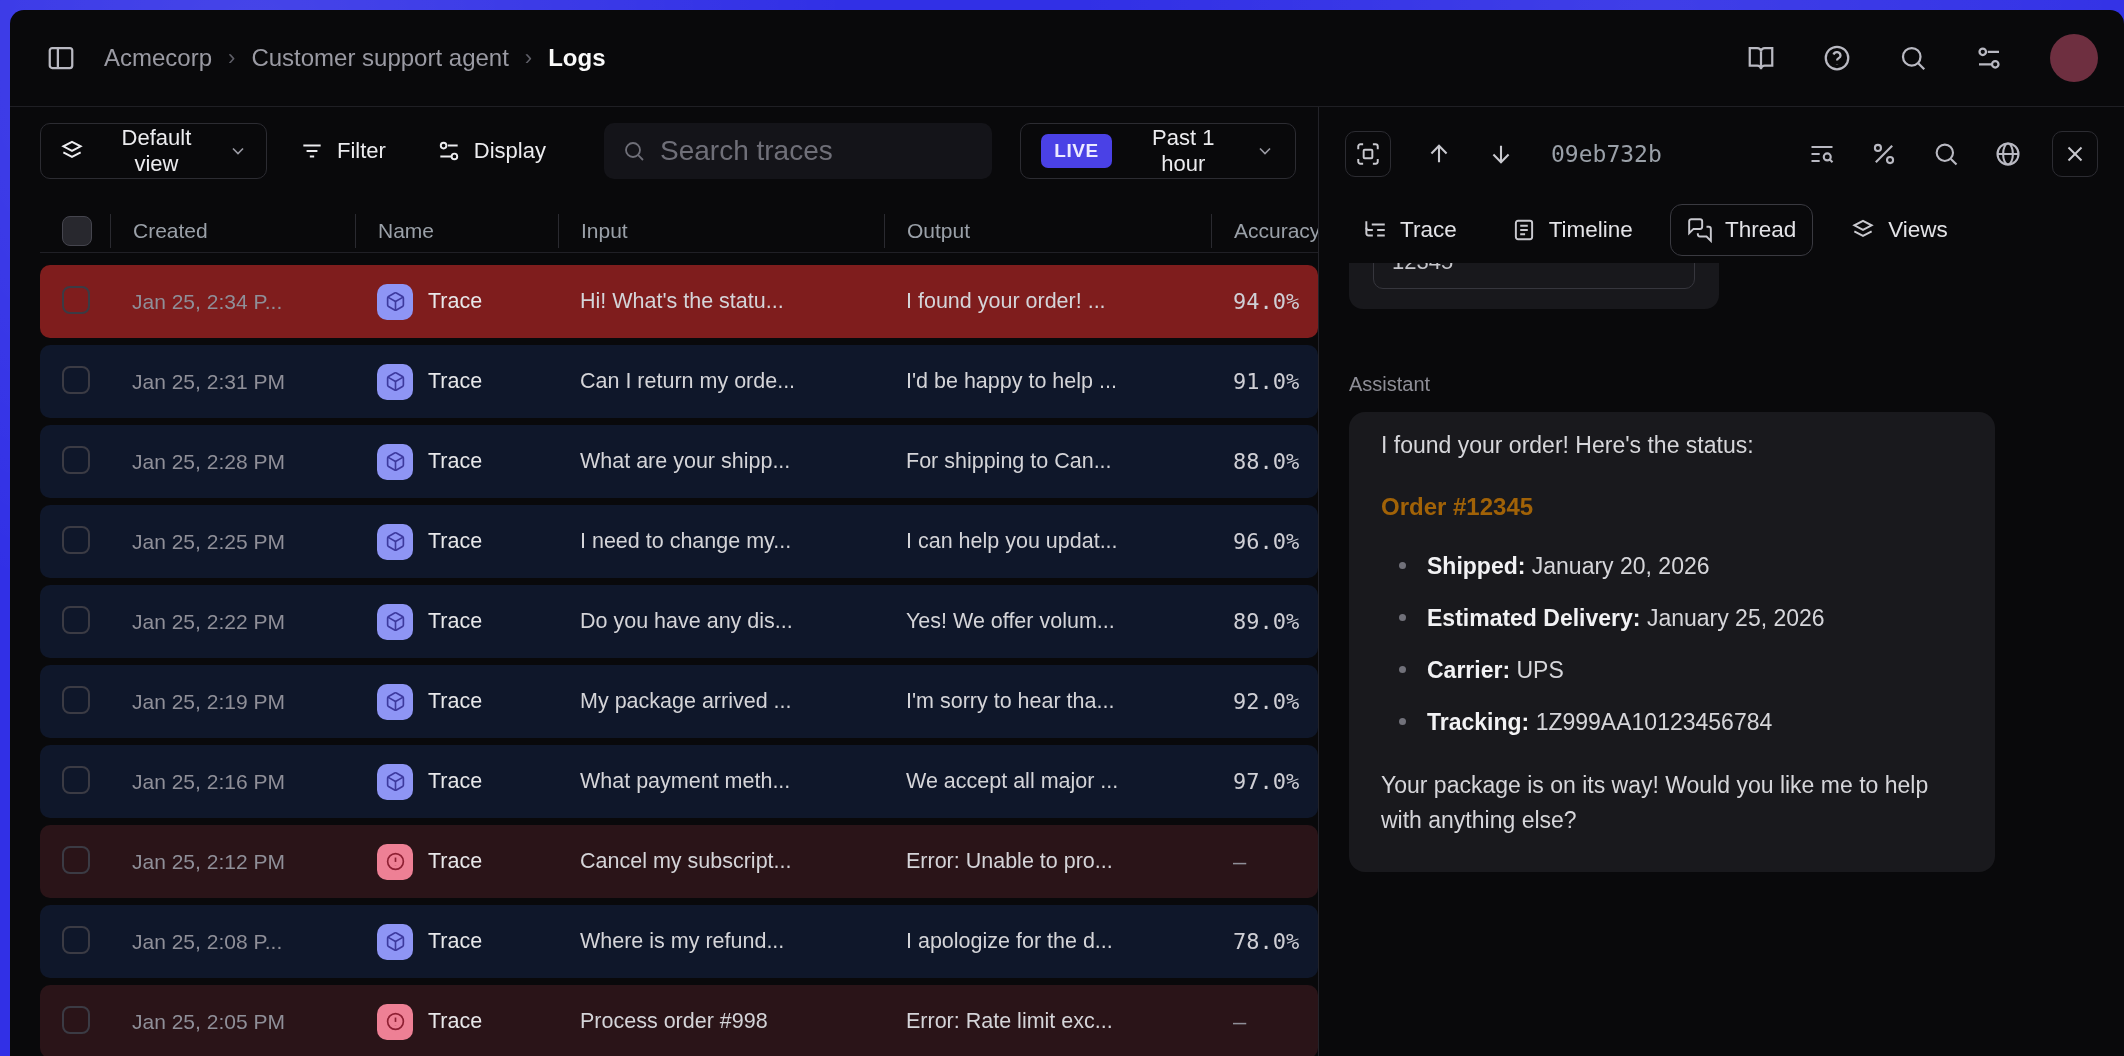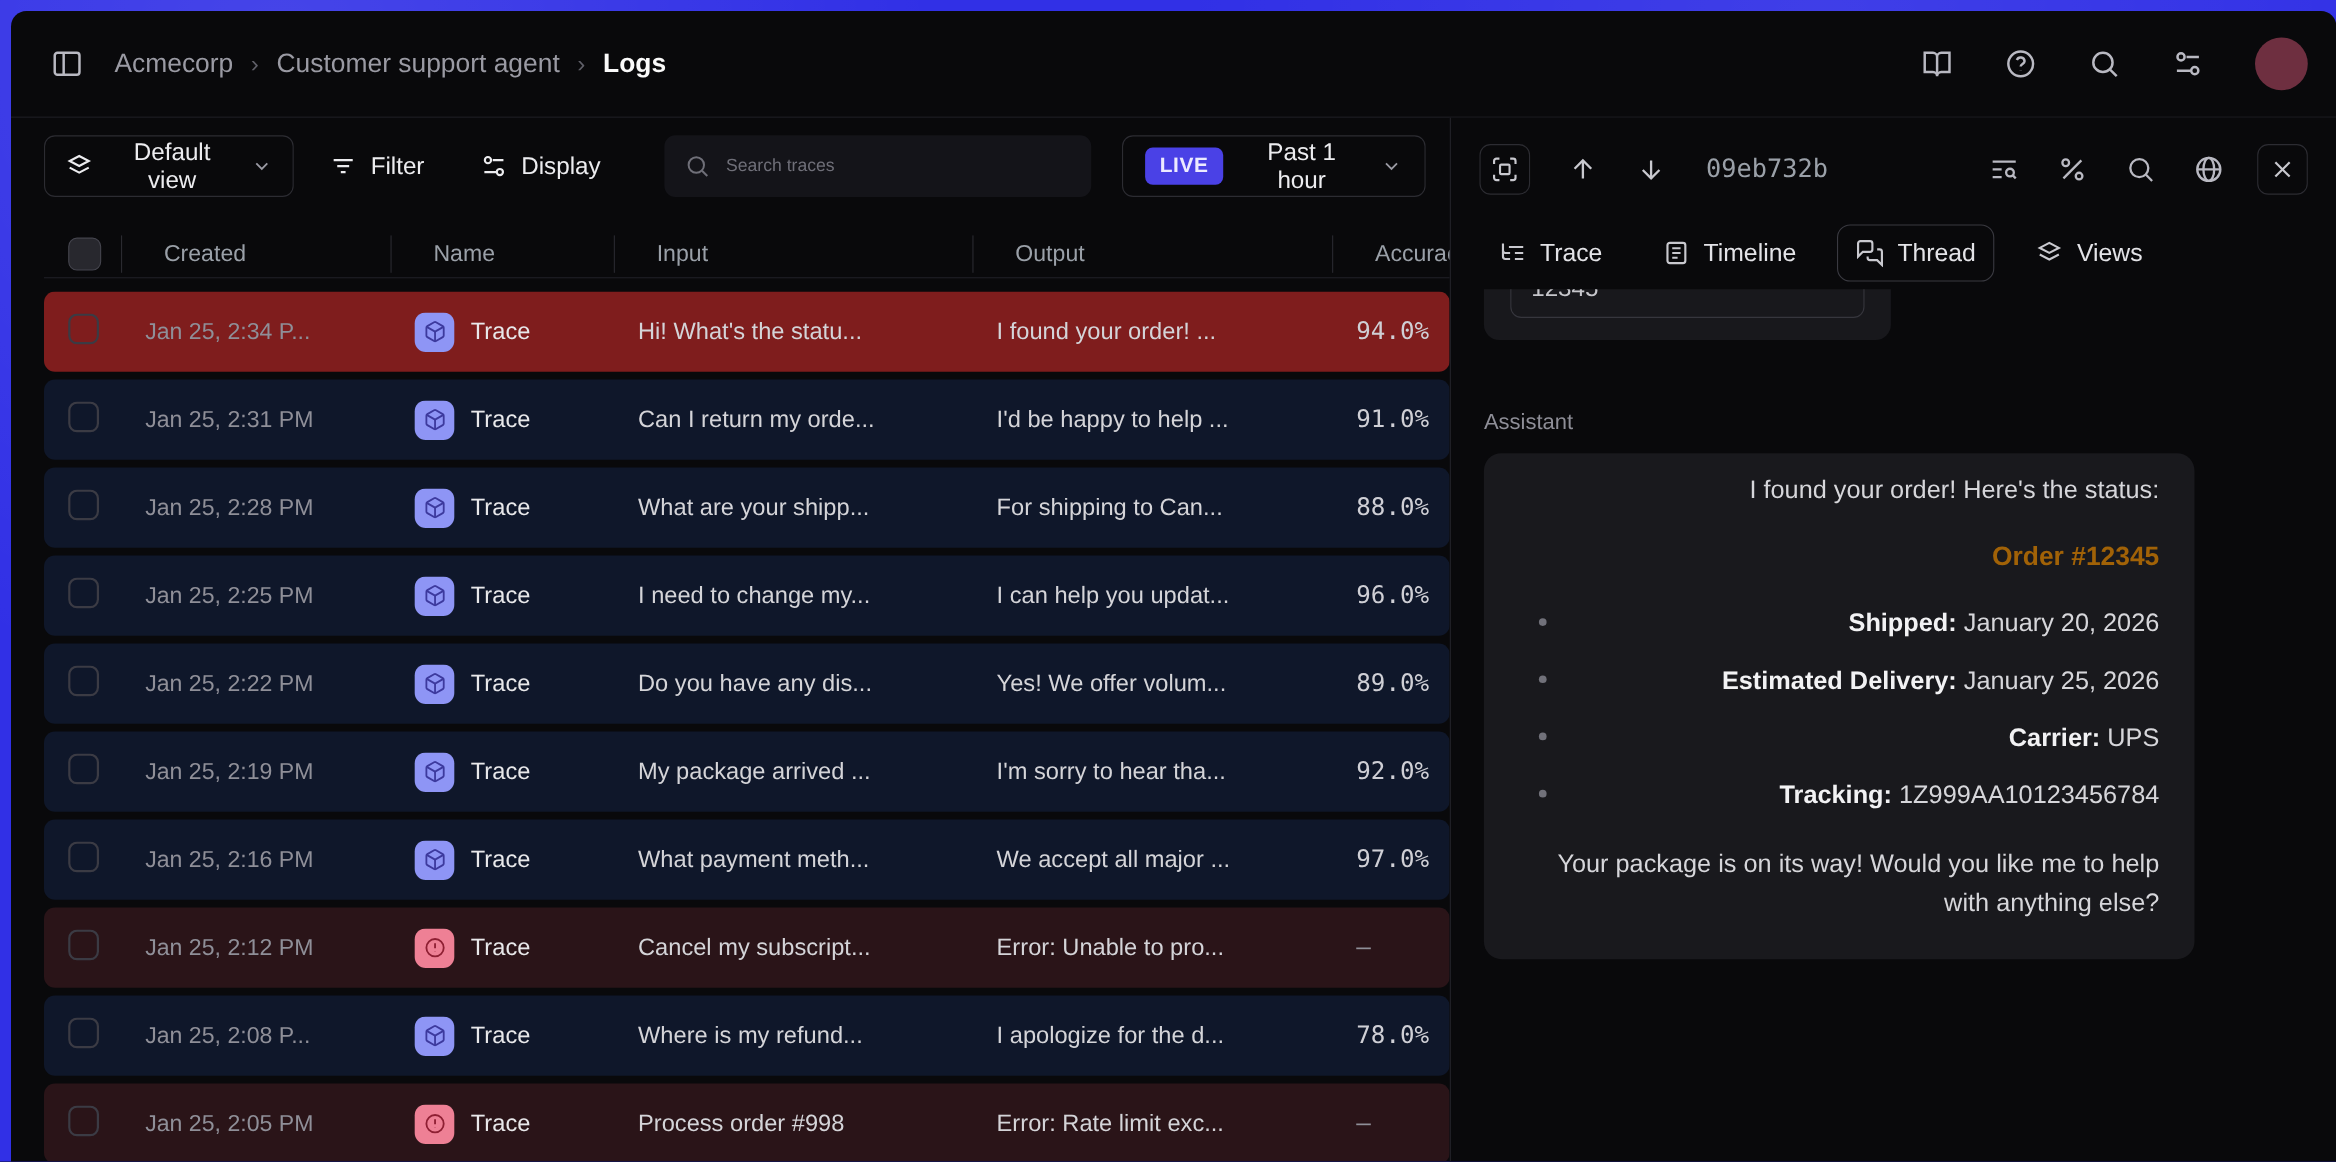--- a/index.html
+++ b/index.html
@@ -30,30 +30,30 @@
   
   .main{ flex:1; display:flex; min-height:0; }
   .left{ flex:1; min-width:0; overflow:hidden; padding-left:30px; display:flex; flex-direction:column; }
   
   .toolbar{ margin-top:16px; height:56px; flex:0 0 56px; display:flex; align-items:flex-end; gap:14px; }
   .btn{ display:inline-flex; align-items:center; gap:12px; height:56px; padding:0 18px;
         background:none; border:none; color:#ececef; font-size:22px; font-family:inherit; cursor:pointer; }
   .btn.outlined{ border:1px solid #2c2c32; border-radius:10px; }
   .search-box{ margin-left:26px; width:390px; height:56px; background:#141419; border-radius:10px;
         display:flex; align-items:center; gap:14px; padding:0 18px; color:#6f6f78; }
-  .search-box input{ background:none; border:none; outline:none; color:#c9c9cf; font-size:16px; font-family:inherit; width:100%; }
+  .search-box input{ background:none; border:none; outline:none; color:#c9c9cf; font-size:28px; font-family:inherit; width:100%; }
   .search-box input::placeholder{ color:#6f6f78; }
   .toolbar .spacer{ flex:1; }
   .time-btn{ margin-right:22px; gap:16px; padding:0 20px; }
   .live-chip{ border-radius:7px; padding:6px 13px; font-size:19px; font-weight:700; letter-spacing:.5px; color:#eceaff; }
   
   .grid{ display:grid; grid-template-columns:70px 245px 203px 326px 327px 1fr; align-items:center; }
   .thead{ margin-top:30px; height:44px; flex:0 0 44px; border-bottom:1px solid #202026;
           color:#9aa0a8; font-size:21px; }
-  .thead .cell{ padding-left:38px; height:34px; display:flex; align-items:center; }
+  .thead .cell{ padding-left:22px; height:34px; display:flex; align-items:center; }
   .thead .cell + .cell{ border-left:1px solid #2a2a30; }
   .thead .c-check{ border-left:none !important; padding-left:22px; }
   .rows{ margin-top:12px; display:flex; flex-direction:column; gap:7px; overflow:hidden; }
   .row{ height:73px; flex:0 0 73px; background:#0f172a; border-radius:10px; cursor:pointer; }
   .row.selected{ background:#7f1d1d; }
   .row.error{ background:#2a1418; }
   .row .cell{ padding-left:22px; white-space:nowrap; overflow:hidden; }
   .c-created{ color:#8f8f98; font-size:21px; }
   .c-name{ display:flex; align-items:center; gap:15px; color:#e8e8ea; font-size:21.5px; }
   .c-input,.c-output{ color:#d4d4d8; font-size:21.5px; }
@@ -76,21 +76,21 @@
   .panel-tabs{ margin-top:12px; height:66px; flex:0 0 66px; display:flex; align-items:center; gap:20px; padding:0 26px; }
   .tab{ display:inline-flex; align-items:center; gap:12px; font-size:22.5px; color:#e3e3e7;
         padding:12px 16px; border:1px solid transparent; border-radius:12px; background:none; font-family:inherit; cursor:pointer; }
   .tab .t-ico{ color:#c9c9cf; }
   .tab.active{ border-color:#3a3a41; }
   .panel-content{ flex:1; overflow:hidden; padding:0 26px; }
   .tool-card{ width:370px; margin-left:4px; margin-top:-48px; background:#18181c; border-radius:14px; padding:20px 24px; }
   .tool-inner{ border:1px solid #36363d; border-radius:10px; padding:13px 18px; font-size:22px; color:#c6c6cb; }
   .assist-label{ margin-top:64px; margin-left:4px; font-size:20px; color:#8e8e97; }
   .assist-card{ margin-top:16px; margin-left:4px; width:646px; background:#19191d; border-radius:16px;
-                padding:16px 32px 34px; font-size:23px; line-height:1.52; color:#d6d6da;text-align:right; }
+                padding:16px 32px 34px; font-size:23px; line-height:1.52; color:#d6d6da; }
   .assist-card h3{ margin-top:26px; font-size:24px; color:#a16207; }
   .assist-card ul{ list-style:none; margin-top:24px; }
   .assist-card li{ position:relative; padding-left:46px; margin:17px 0; }
   .assist-card li::before{ content:""; position:absolute; left:18px; top:13px; width:7px; height:7px; border-radius:50%; background:#71717a; }
   .assist-card strong{ color:#f2f2f4; }
   .outro{ margin-top:28px; }
 </style>
 </head>
 <body>
 

